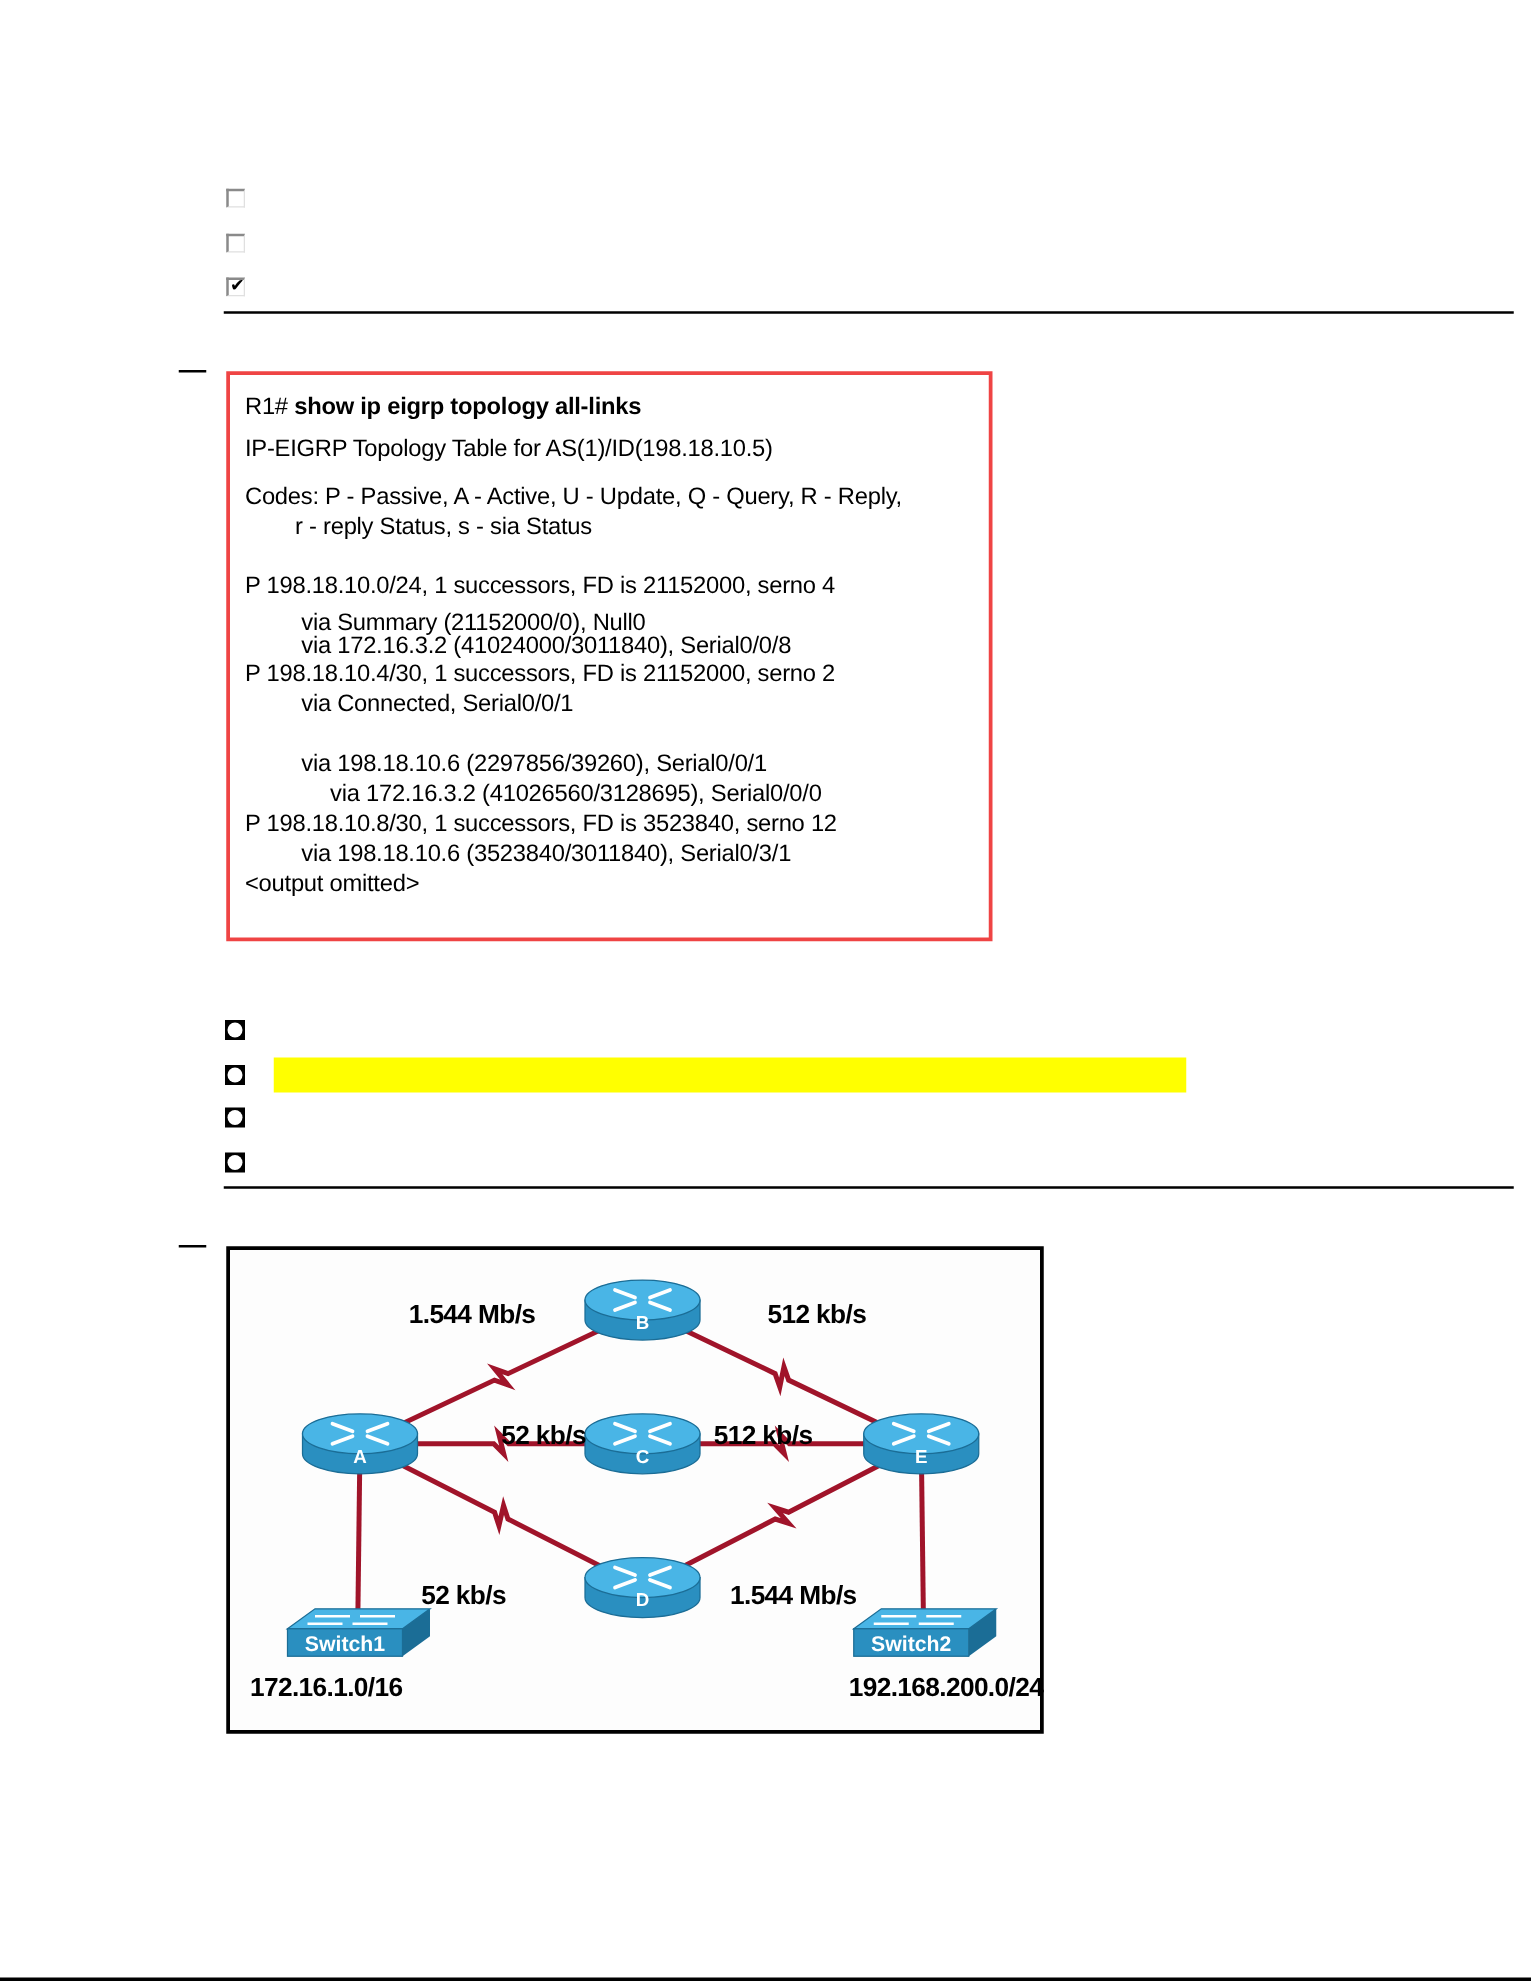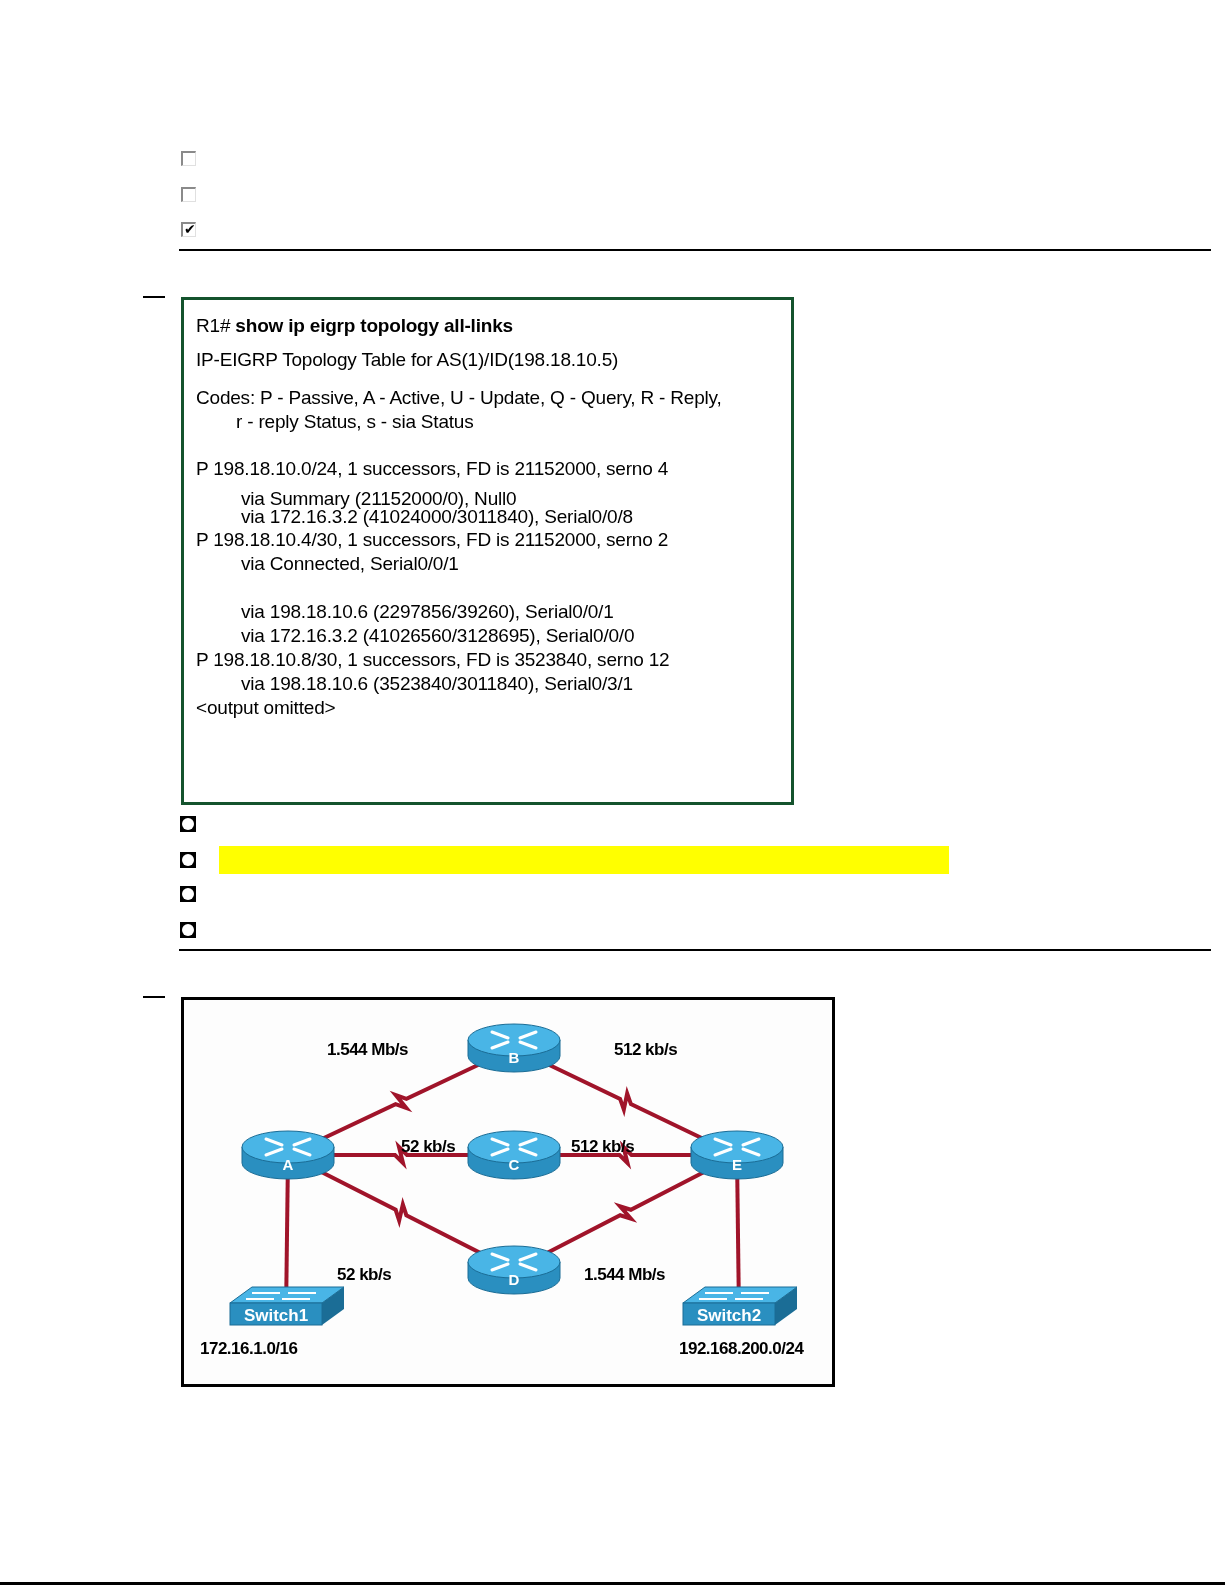--- a/index.html
+++ b/index.html
@@ -12,32 +12,32 @@
   .cb .tick { position: absolute; left: 1px; top: -3px; font-size: 14px; font-weight: bold; line-height: 16px; color: #000; font-family: "DejaVu Sans", sans-serif; }
 
   
   .rb { position: absolute; left: 180px; width: 16px; height: 16px; box-sizing: border-box; background: #000; }
   .rb::after { content: ""; position: absolute; left: 2px; top: 2px; width: 12px; height: 12px; background: #fff; border-radius: 50%; }
 
   .hrule { position: absolute; left: 179px; right: 14px; height: 2px; background: #000; }
   .dash { position: absolute; left: 143px; width: 22px; height: 2px; background: #000; }
 
   
-  .exhibit { position: absolute; left: 181px; top: 297px; width: 613px; height: 508px; box-sizing: border-box; border: 3px solid #14532d; background: #fff; }
+  .exhibit { position: absolute; left: 181px; top: 297px; width: 613px; height: 456px; box-sizing: border-box; border: 3px solid #ef4444; background: #fff; }
   .exhibit .line { position: absolute; left: 12px; font-size: 19px; line-height: 24px; white-space: pre; letter-spacing: -0.2px; }
   .exhibit .indent1 { left: 52px; }
   .exhibit .indent2 { left: 57px; }
   .bold { font-weight: bold; }
 
   .highlight { position: absolute; left: 219px; top: 846px; width: 730px; height: 28px; background: #ffff00; }
 
   
   .topo { position: absolute; left: 181px; top: 997px; width: 654px; height: 390px; box-sizing: border-box; border: 3px solid #000; background: #fdfdfd; }
   .topo svg { position: absolute; left: 0; top: 0; }
-  .lbl { position: absolute; font-weight: bold; font-size: 17px; letter-spacing: -0.5px; white-space: nowrap; }
+  .lbl { position: absolute; font-weight: bold; font-size: 21px; letter-spacing: -0.5px; white-space: nowrap; }
 
   .pagebottom { position: absolute; left: 0; right: 0; top: 1582px; height: 3px; background: #000; }
 </style>
 </head>
 <body>
 
 <div class="cb" style="top:151px;"></div>
 <div class="cb" style="top:187px;"></div>
 <div class="cb" style="top:222px;">
   <span class="tick">✔</span>
@@ -49,21 +49,21 @@
   <div class="line" style="top:14px;"><span>R1#</span> <span class="bold">show ip eigrp topology all-links</span></div>
   <div class="line" style="top:48px;">IP-EIGRP Topology Table for AS(1)/ID(198.18.10.5)</div>
   <div class="line" style="top:86px;">Codes: P - Passive, A - Active, U - Update, Q - Query, R - Reply,</div>
   <div class="line indent1" style="top:110px;">r - reply Status, s - sia Status</div>
   <div class="line" style="top:157px;">P 198.18.10.0/24, 1 successors, FD is 21152000, serno 4</div>
   <div class="line indent2" style="top:187px;">via Summary (21152000/0), Null0</div>
   <div class="line indent2" style="top:205px;">via 172.16.3.2 (41024000/3011840), Serial0/0/8</div>
   <div class="line" style="top:228px;">P 198.18.10.4/30, 1 successors, FD is 21152000, serno 2</div>
   <div class="line indent2" style="top:252px;">via Connected, Serial0/0/1</div>
   <div class="line indent2" style="top:300px;">via 198.18.10.6 (2297856/39260), Serial0/0/1</div>
-  <div class="line indent2" style="top:324px;">via 172.16.3.2 (41026560/3128695), Serial0/0/0</div>
+  <div class="line indent2" style="top:324px;margin-left:23px;">via 172.16.3.2 (41026560/3128695), Serial0/0/0</div>
   <div class="line" style="top:348px;">P 198.18.10.8/30, 1 successors, FD is 3523840, serno 12</div>
   <div class="line indent2" style="top:372px;">via 198.18.10.6 (3523840/3011840), Serial0/3/1</div>
   <div class="line" style="top:396px;">&lt;output omitted&gt;</div>
 </div>
 
 <div class="rb" style="top:816px;"></div>
 <div class="highlight"></div>
 <div class="rb" style="top:852px;"></div>
 <div class="rb" style="top:886px;"></div>
 <div class="rb" style="top:922px;"></div>

